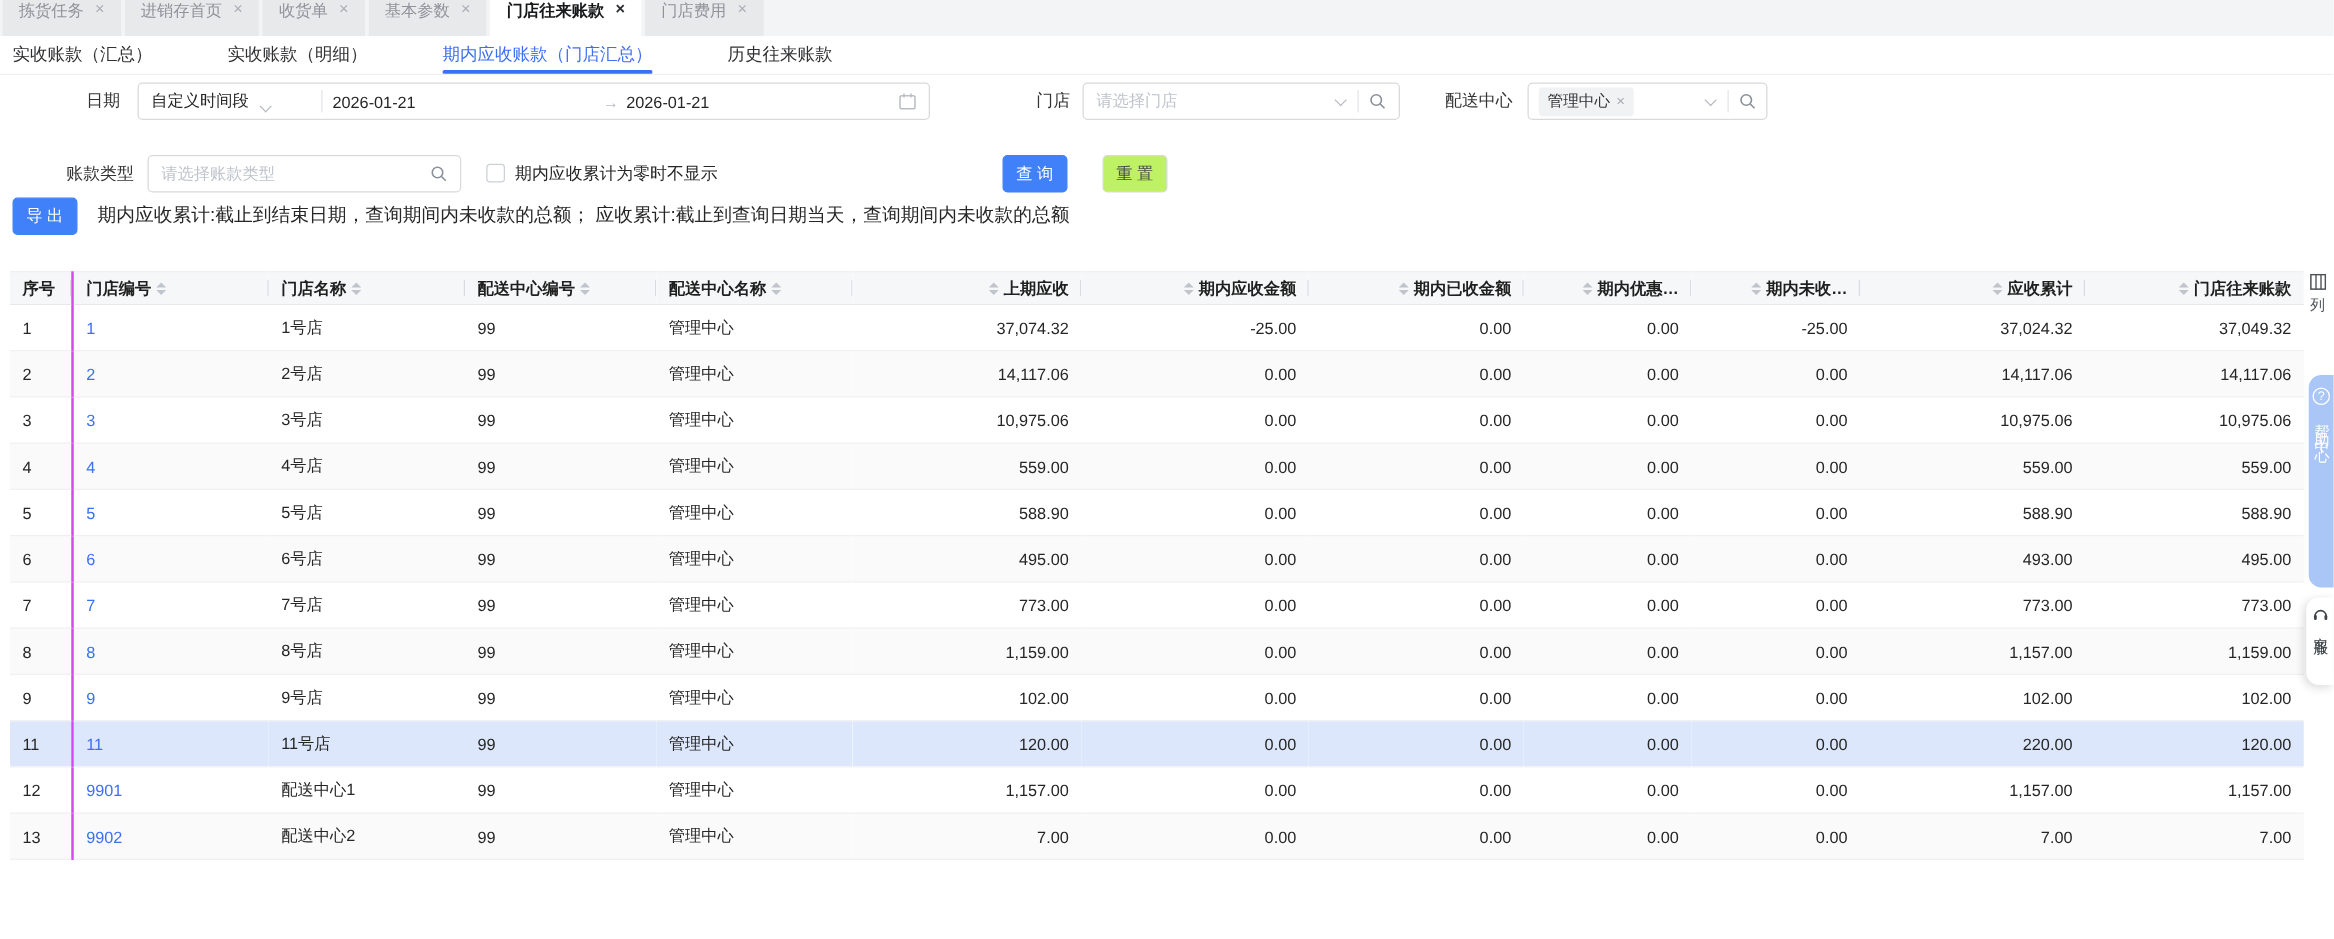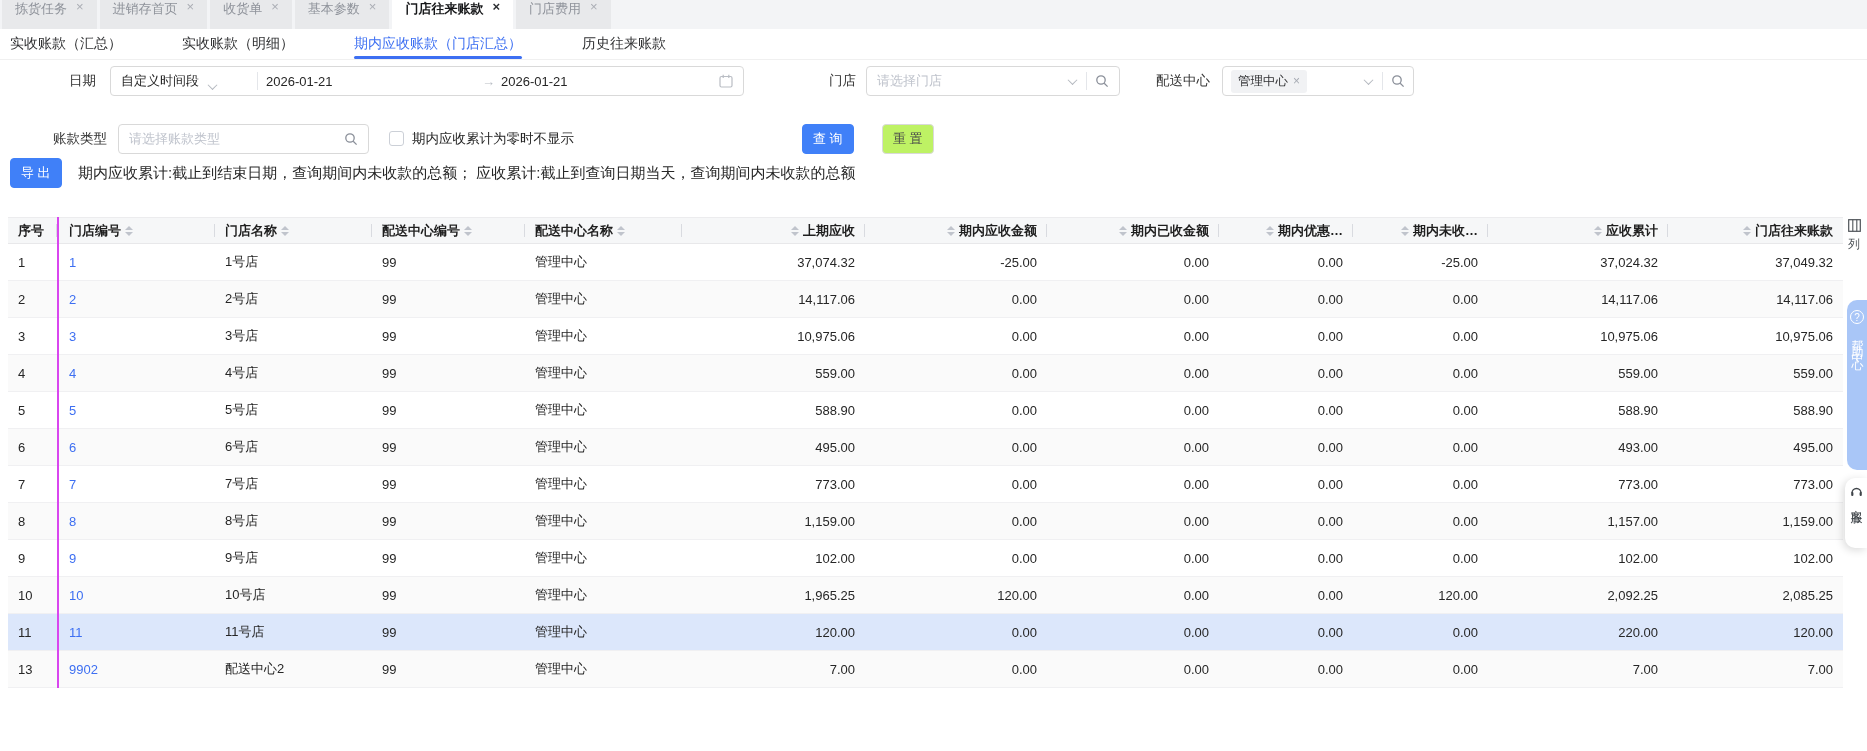--- a/index.html
+++ b/index.html
@@ -373,47 +373,47 @@
             <td class="al">99</td>
             <td class="al">管理中心</td>
             <td class="ar">102.00</td>
             <td class="ar">0.00</td>
             <td class="ar">0.00</td>
             <td class="ar">0.00</td>
             <td class="ar">0.00</td>
             <td class="ar">102.00</td>
             <td class="ar">102.00</td>
           </tr>
-          <tr>
-            <td class="al col0">10</td>
-            <td class="al"><a class="link" href="#">10</a></td>
-            <td class="al">10号店</td>
-            <td class="al">99</td>
-            <td class="al">管理中心</td>
-            <td class="ar">1,965.25</td>
-            <td class="ar">120.00</td>
-            <td class="ar">0.00</td>
-            <td class="ar">0.00</td>
-            <td class="ar">120.00</td>
-            <td class="ar">2,092.25</td>
-            <td class="ar">2,085.25</td>
-          </tr>
           <tr class="selected">
             <td class="al col0">11</td>
             <td class="al"><a class="link" href="#">11</a></td>
             <td class="al">11号店</td>
             <td class="al">99</td>
             <td class="al">管理中心</td>
             <td class="ar">120.00</td>
             <td class="ar">0.00</td>
             <td class="ar">0.00</td>
             <td class="ar">0.00</td>
             <td class="ar">0.00</td>
             <td class="ar">220.00</td>
             <td class="ar">120.00</td>
+          </tr>
+          <tr>
+            <td class="al col0">12</td>
+            <td class="al"><a class="link" href="#">9901</a></td>
+            <td class="al">配送中心1</td>
+            <td class="al">99</td>
+            <td class="al">管理中心</td>
+            <td class="ar">1,157.00</td>
+            <td class="ar">0.00</td>
+            <td class="ar">0.00</td>
+            <td class="ar">0.00</td>
+            <td class="ar">0.00</td>
+            <td class="ar">1,157.00</td>
+            <td class="ar">1,157.00</td>
           </tr>
           <tr>
             <td class="al col0">13</td>
             <td class="al"><a class="link" href="#">9902</a></td>
             <td class="al">配送中心2</td>
             <td class="al">99</td>
             <td class="al">管理中心</td>
             <td class="ar">7.00</td>
             <td class="ar">0.00</td>
             <td class="ar">0.00</td>

